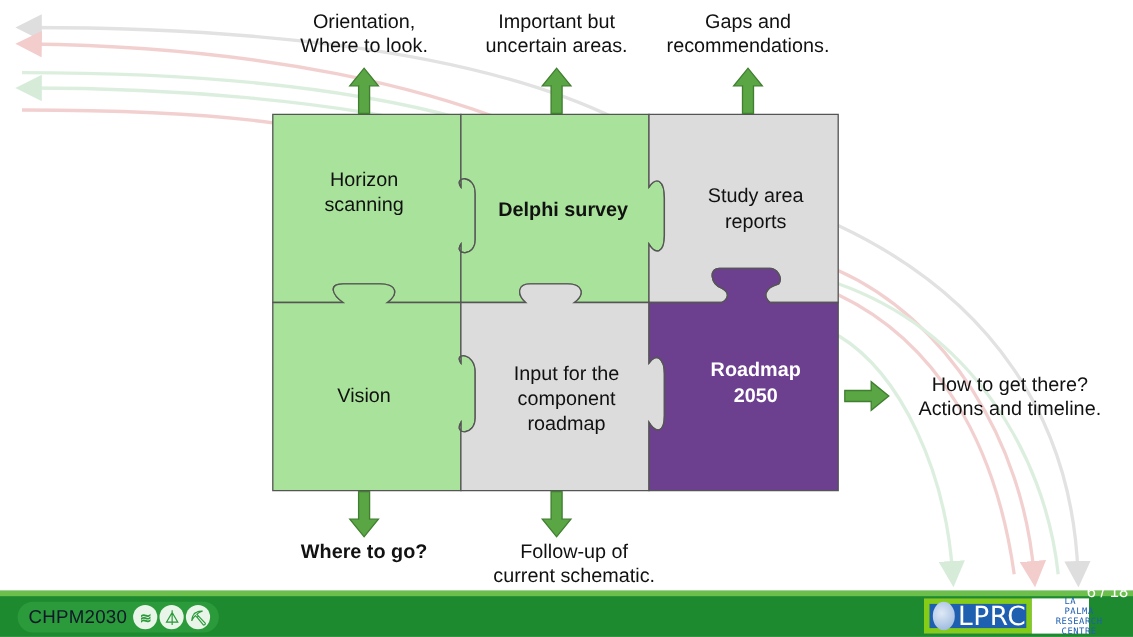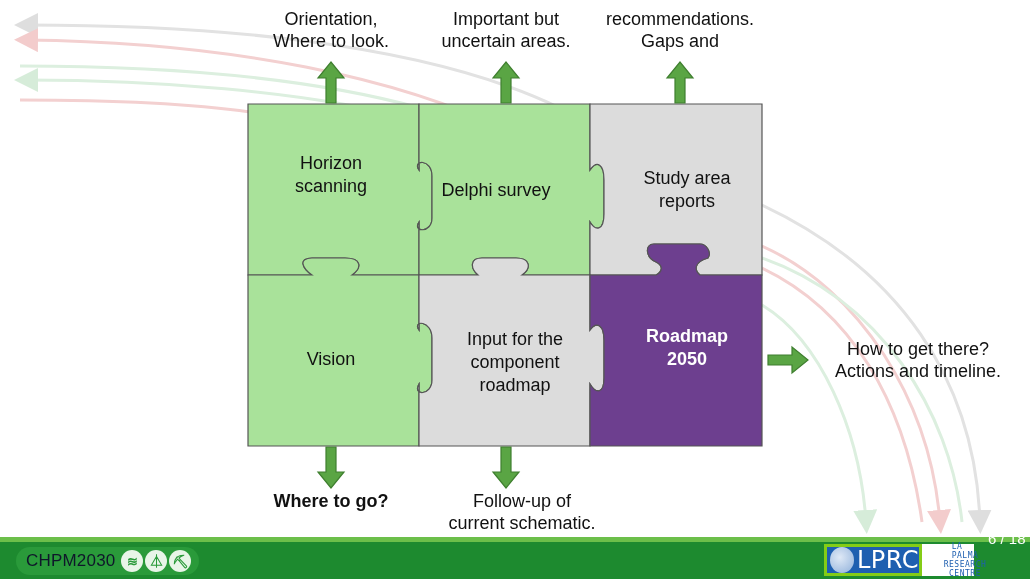--- a/index.html
+++ b/index.html
@@ -8,21 +8,21 @@
   #puzzle { position:absolute; left:0; top:0; width:1030px; height:579px; }
   .lbl { position:absolute; text-align:center; font-size:18px; line-height:22px; color:#111; white-space:nowrap; }
   .piece-text { position:absolute; text-align:center; font-size:18px; line-height:23px; color:#111; }
   .piece-text.bold { color:#ffffff; font-weight:bold; font-size:18px; line-height:23px; }
   .footer { position:absolute; left:0; top:537px; width:1030px; height:42px; background:#1d8a2f; }
   .footer-stripe { position:absolute; left:0; top:537px; width:1030px; height:5px; background:#6cbf4a; }
   .brand { position:absolute; left:16px; top:547px; height:28px; display:flex; align-items:center; background:#2a9a3a; border-radius:14px; padding:0 8px 0 10px; }
   .brand-text { color:#0f172a; font-size:17px; letter-spacing:0.2px; margin-right:4px; }
   .brand-icon { width:22px; height:22px; border-radius:50%; background:#e8f5e8; margin-left:2px; display:flex; align-items:center; justify-content:center; color:#2a9a3a; font-size:13px; font-weight:bold; }
   .lprc { position:absolute; left:824px; top:544px; height:32px; display:flex; }
-  .lprc-blue { background:#1e5fb0; width:98px; height:32px; display:flex; align-items:center; border:3px solid #84cc16; box-sizing:border-box; }
+  .lprc-blue { background:#1e5fb0; width:98px; height:32px; display:flex; align-items:center; border:5px solid #84cc16; box-sizing:border-box;margin-left:16px; }
   .lprc-globe { width:26px; height:26px; border-radius:50%; background:radial-gradient(circle at 40% 40%, #dfe9f6, #8fb0da); margin:0 3px 0 3px; }
   .lprc-text { color:#fff; font-size:24px; font-family:"DejaVu Sans", sans-serif; letter-spacing:0.5px; }
   .lprc-white { background:#fff; width:52px; height:32px; display:flex; flex-direction:column; justify-content:center; align-items:center; }
   .lprc-white span { color:#1e5fb0; font-size:8px; line-height:9px; font-family:"DejaVu Sans Mono", monospace; letter-spacing:0.5px;padding-left:34px; }
   .page-num { position:absolute; left:988px; top:530px; color:#ffffff; font-size:15px; }
 </style>
 </head>
 <body>
 
 <svg id="bg-arcs" viewBox="0 0 1030 579">
@@ -72,21 +72,21 @@
     <path d="M326,447 L336,447 L336,472 L344,472 L331,488 L318,472 L326,472 Z"></path>
     <path d="M501,447 L511,447 L511,472 L519,472 L506,488 L493,472 L501,472 Z"></path>
     <path d="M768,355 L792,355 L792,347 L808,360 L792,373 L792,365 L768,365 Z"></path>
   </g>
 </svg>
 
 <div class="piece-text" style="left:270px; top:152px; width:122px;">
   <div>Horizon</div>
   <div>scanning</div>
 </div>
-<div class="piece-text" style="left:416px; top:179px; width:160px;">
+<div class="piece-text" style="left:432px; top:179px; width:160px;font-weight:bold;">
   <div>Delphi survey</div>
 </div>
 <div class="piece-text" style="left:612px; top:167px; width:150px;">
   <div>Study area</div>
   <div>reports</div>
 </div>
 <div class="piece-text" style="left:270px; top:348px; width:122px;">
   <div>Vision</div>
 </div>
 <div class="piece-text" style="left:440px; top:328px; width:150px;">
@@ -101,22 +101,22 @@
 
 <div class="lbl" style="left:246px; top:8px; width:170px;">
   <div>Orientation,</div>
   <div>Where to look.</div>
 </div>
 <div class="lbl" style="left:416px; top:8px; width:180px;">
   <div>Important but</div>
   <div>uncertain areas.</div>
 </div>
 <div class="lbl" style="left:590px; top:8px; width:180px;">
+  <div>Gaps and</div>
   <div>recommendations.</div>
-  <div>Gaps and</div>
 </div>
 <div class="lbl" style="left:246px; top:490px; width:170px;font-weight:bold;">
   <div>Where to go?</div>
 </div>
 <div class="lbl" style="left:432px; top:490px; width:180px;">
   <div>Follow-up of</div>
   <div>current schematic.</div>
 </div>
 <div class="lbl" style="left:818px; top:338px; width:200px;">
   <div>How to get there?</div>

